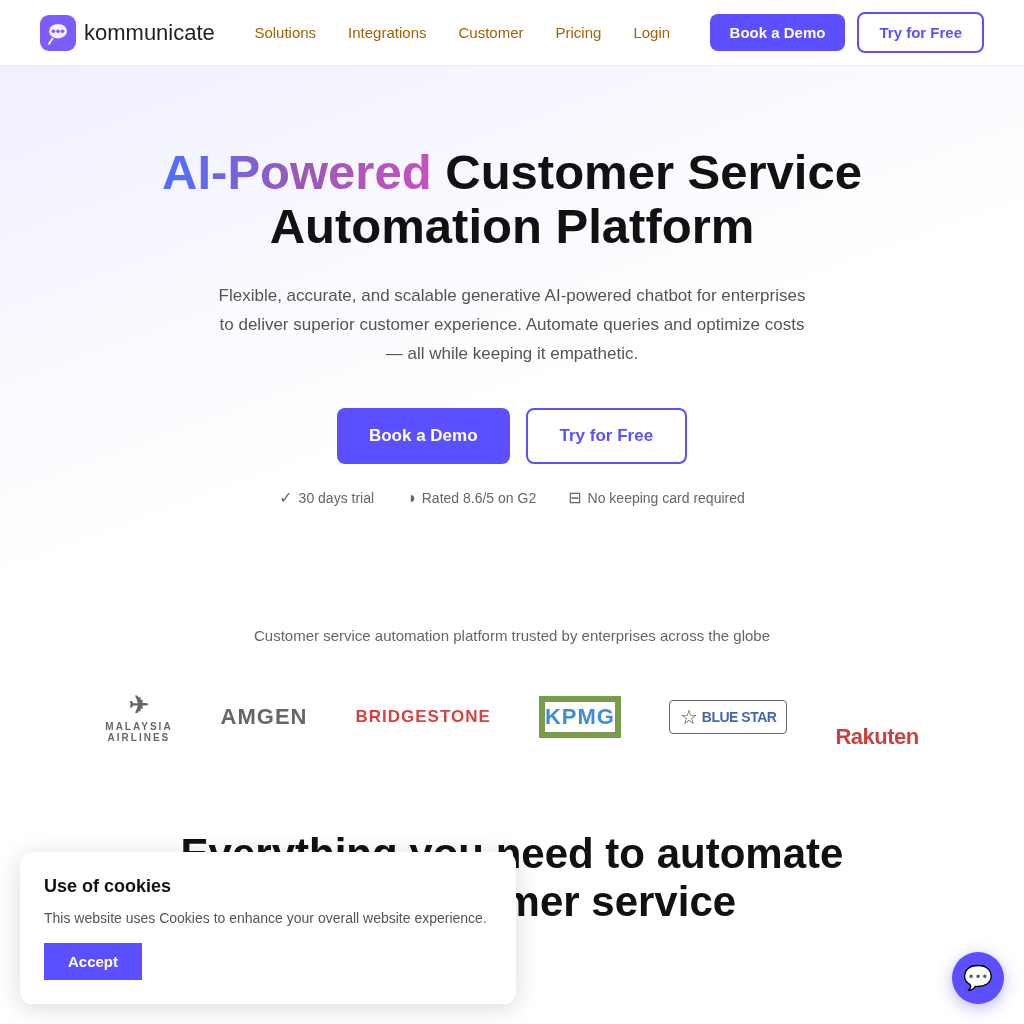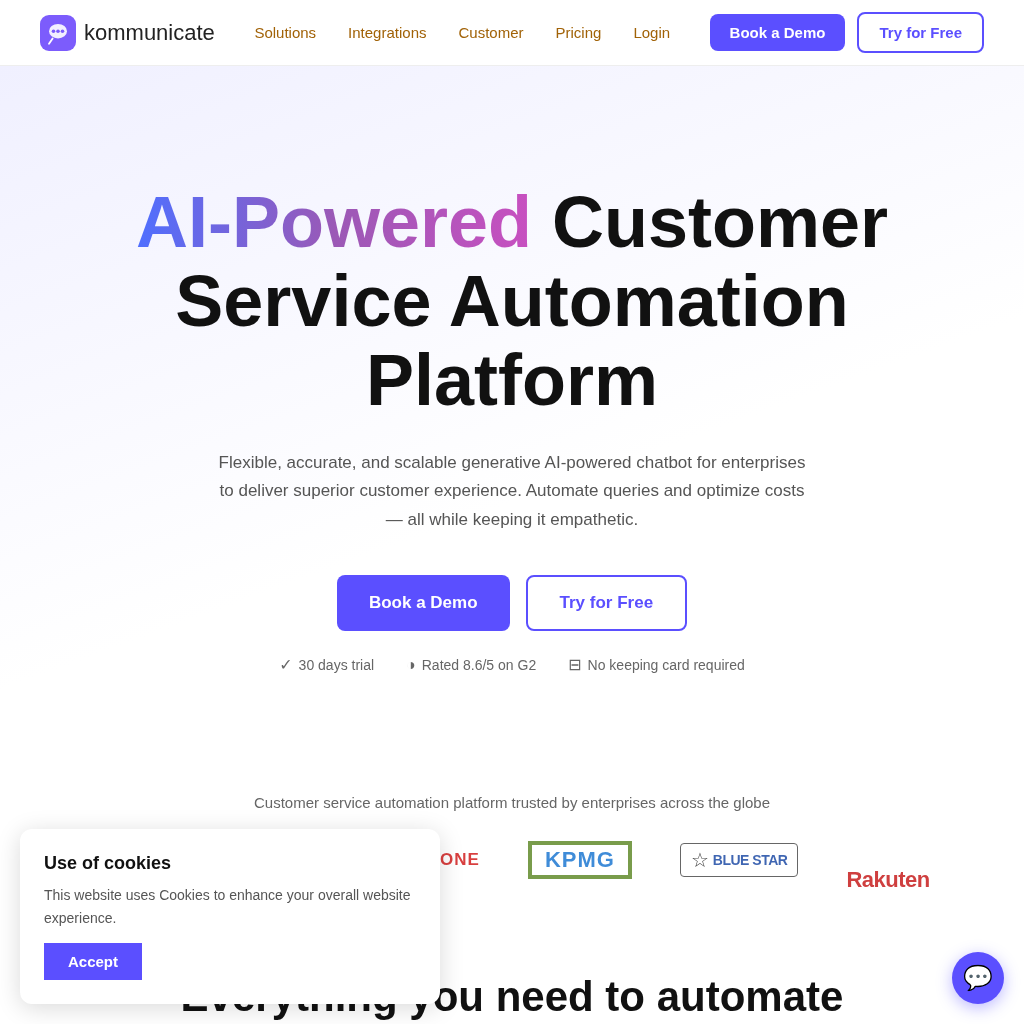--- a/index.html
+++ b/index.html
@@ -26,23 +26,22 @@
       background: #fff; color: #5b4fff; border: 2px solid #5b4fff; border-radius: 8px;
       padding: 10px 20px; font-size: 15px; font-weight: 600; cursor: pointer;
     }
 
     
     .hero {
       background: linear-gradient(160deg, #f0f0ff 0%, #fff 60%);
       text-align: center; padding: 80px 40px 60px;
     }
     .hero-title {
-      font-size: 72px; font-weight: 800; line-height: 1.1; margin-bottom: 28px;
+      font-size: 49px; font-weight: 800; line-height: 1.1; margin-bottom: 28px;
       color: #111;
-      margin-top: 37px;
     }
     .hero-title .gradient-text {
       background: linear-gradient(90deg, #4f6fff, #9b59b6, #c850c0);
       -webkit-background-clip: text; -webkit-text-fill-color: transparent;
       background-clip: text;
     }
     .hero-subtitle {
       max-width: 600px; margin: 0 auto 40px; font-size: 17px; color: #555; line-height: 1.7;
     }
     .hero-buttons { display: flex; justify-content: center; gap: 16px; margin-bottom: 24px; }
@@ -56,21 +55,21 @@
     }
     .hero-trust {
       display: flex; justify-content: center; align-items: center; gap: 32px;
       font-size: 14px; color: #666; margin-top: 8px;
     }
     .trust-item { display: flex; align-items: center; gap: 6px; }
     .trust-icon { font-size: 16px; }
 
     
     .logos-section { padding: 60px 40px 40px; text-align: center; }
-    .logos-title { font-size: 15px; color: #666; margin-bottom: 16px; }
+    .logos-title { font-size: 15px; color: #666; margin-bottom: 40px; }
     .logos-row {
       display: flex; align-items: center; justify-content: center;
       gap: 48px; flex-wrap: wrap;
     }
     .logo-item {
       display: flex; align-items: center; justify-content: center;
       opacity: 0.75;
     }
     .logo-text-brand { font-size: 18px; font-weight: 700; color: #333; letter-spacing: -0.5px; }
 
@@ -82,21 +81,21 @@
     .bottom-section {
       text-align: center; padding: 40px 40px 20px;
       font-size: 42px; font-weight: 800; color: #111;
     }
 
     
     .cookie-banner {
       position: fixed; bottom: 20px; left: 20px;
       background: #fff; border-radius: 12px; padding: 24px;
       box-shadow: 0 4px 24px rgba(0,0,0,0.15);
-      width: 420px; z-index: 200;
+      width: 496px; z-index: 200;
     }
     .cookie-title { font-size: 18px; font-weight: 700; color: #111; margin-bottom: 10px; }
     .cookie-text { font-size: 14px; color: #555; line-height: 1.6; margin-bottom: 14px; }
     .btn-accept {
       background: #5b4fff; color: #fff; border: none; border-radius: 0;
       padding: 10px 24px; font-size: 15px; font-weight: 600; cursor: pointer;
     }
 
     
     .chat-button {
@@ -184,21 +183,21 @@
 
     <div class="logo-item">
       <span class="logo-text-brand" style="font-size:22px; font-weight:800; color:#333; letter-spacing:1px;">AMGEN</span>
     </div>
 
     <div class="logo-item">
       <span class="logo-text-brand" style="font-size:17px; font-weight:800; color:#cc0000; letter-spacing:1px;">BRIDGESTONE</span>
     </div>
 
     <div class="logo-item">
-      <span class="logo-text-brand" style="font-size:22px; font-weight:800; color:#0066cc; letter-spacing:1px; border: 4px solid #4d7c0f; padding: 2px 13px;">KPMG</span>
+      <span class="logo-text-brand" style="font-size:22px; font-weight:800; color:#0066cc; letter-spacing:1px; border: 6px solid #4d7c0f; padding: 2px 0;">KPMG</span>
     </div>
 
     <div class="logo-item" style="border:1px solid #333; padding:4px 10px; border-radius:4px; display:flex; align-items:center; gap:4px;">
       <span style="font-size:20px;">☆</span>
       <span class="logo-text-brand" style="font-size:14px; font-weight:700; color:#003399;">BLUE STAR</span>
     </div>
 
     <div class="logo-item">
       <span class="logo-text-brand" style="font-size:22px; font-weight:700; color:#bf0000;margin-top:40px;">Rakuten</span>
     </div>

